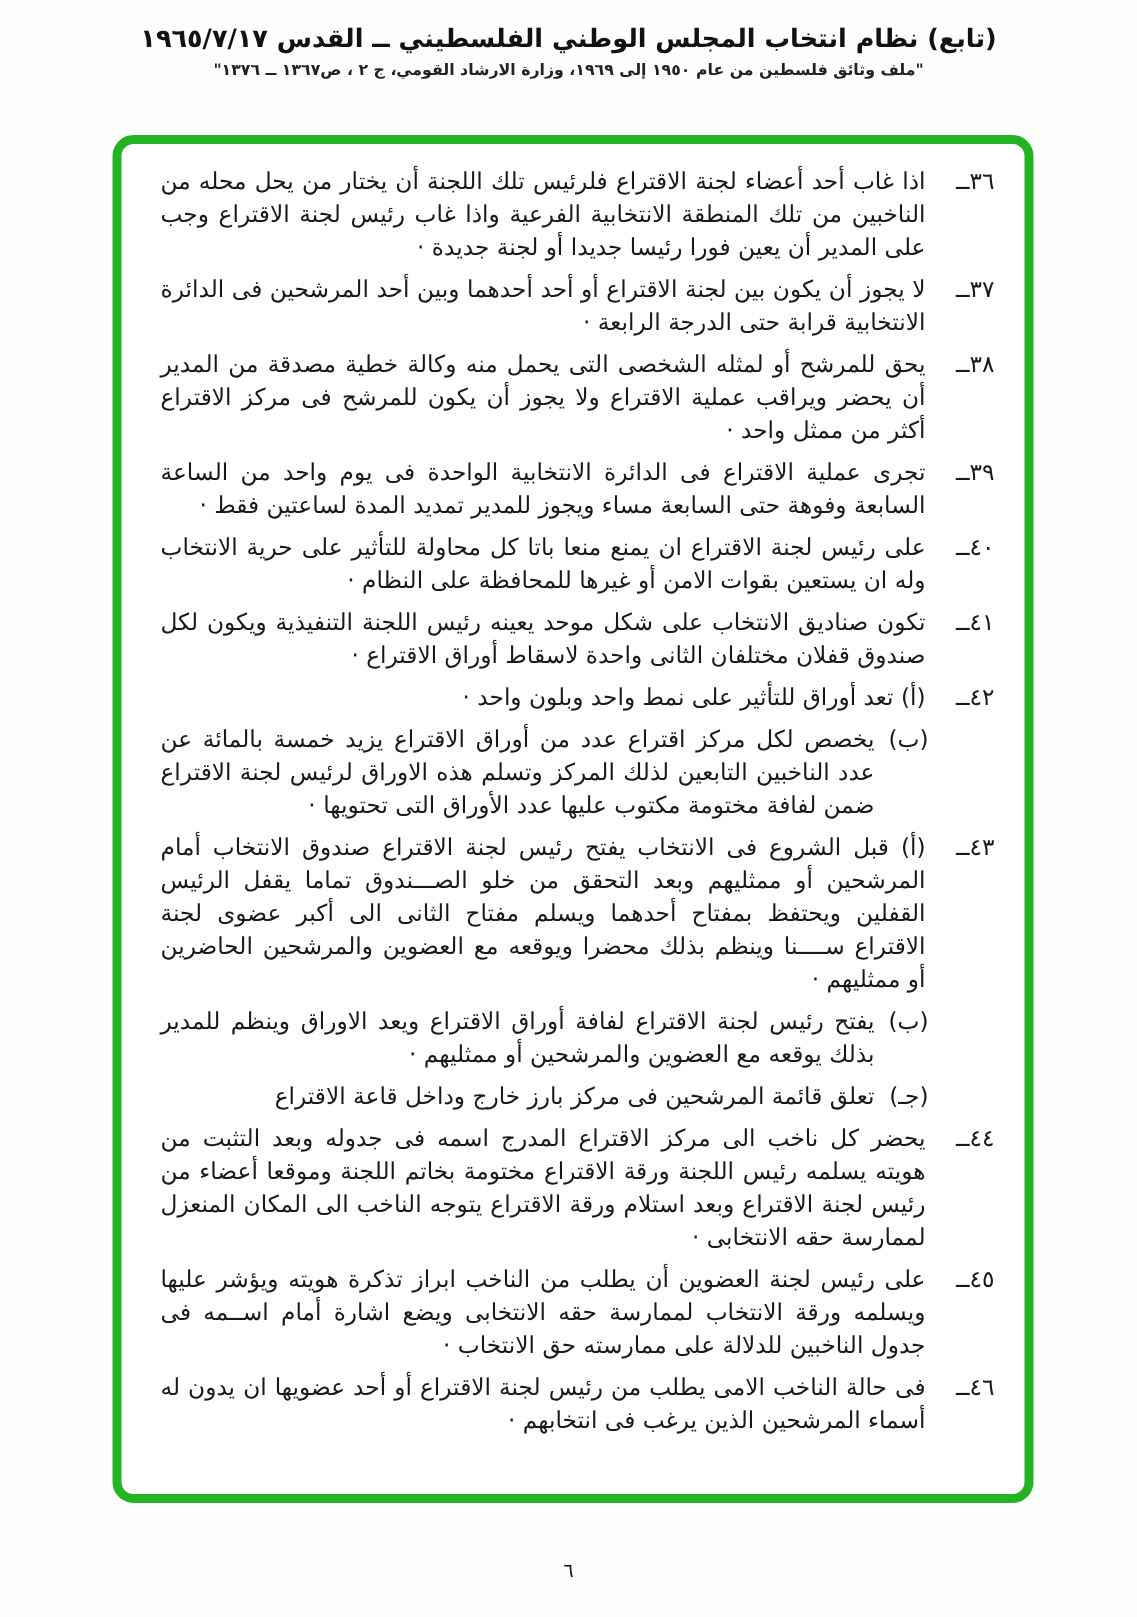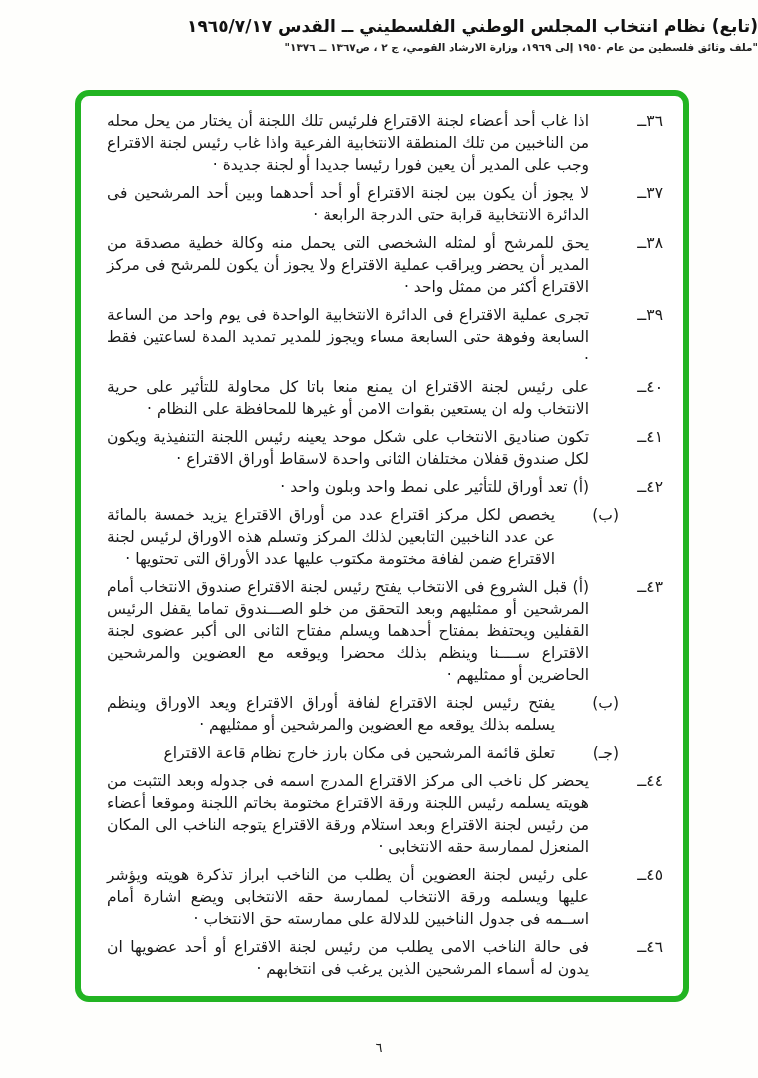--- a/index.html
+++ b/index.html
@@ -11,20 +11,21 @@
     height: 1078px;
     position: relative;
     background: #fefefc;
     font-family: "DejaVu Sans", sans-serif;
     color: #1b1b1b;
     overflow: hidden;
   }
   
   .doc-header {
     padding-top: 16px;
+    text-align: center;
     direction: rtl;
   }
   .doc-title {
     font-size: 17px;
     font-weight: bold;
     color: #121212;
     letter-spacing: 0.2px;
   }
   .doc-source {
     margin-top: 5px;
@@ -51,21 +52,20 @@
     display: flex;
     align-items: flex-start;
     font-size: 15.5px;
     line-height: 22px;
     margin-bottom: 6px;
     color: #191919;
   }
   .para .num {
     flex: 0 0 46px;
     white-space: nowrap;
-    padding-left: 28px;
   }
   .para .txt {
     flex: 1 1 auto;
     text-align: justify;
   }
   .para.sub {
     margin-right: 44px;
   }
   .para.sub .num {
     flex: 0 0 36px;
@@ -131,26 +131,26 @@
     <span class="txt">يخصص لكل مركز اقتراع عدد من أوراق الاقتراع يزيد خمسة بالمائة عن عدد الناخبين التابعين لذلك المركز وتسلم هذه الاوراق لرئيس لجنة الاقتراع ضمن لفافة مختومة مكتوب عليها عدد الأوراق التى تحتويها ·</span>
   </div>
 
   <div class="para">
     <span class="num">٤٣ــ</span>
     <span class="txt">(أ) قبل الشروع فى الانتخاب يفتح رئيس لجنة الاقتراع صندوق الانتخاب أمام المرشحين أو ممثليهم وبعد التحقق من خلو الصـــندوق تماما يقفل الرئيس القفلين ويحتفظ بمفتاح أحدهما ويسلم مفتاح الثانى الى أكبر عضوى لجنة الاقتراع ســــنا وينظم بذلك محضرا ويوقعه مع العضوين والمرشحين الحاضرين أو ممثليهم ·</span>
   </div>
 
   <div class="para sub">
     <span class="num">(ب)</span>
-    <span class="txt">يفتح رئيس لجنة الاقتراع لفافة أوراق الاقتراع ويعد الاوراق وينظم يسلمه بذلك يوقعه مع العضوين والمرشحين أو ممثليهم ·</span>
+    <span class="txt">يفتح رئيس لجنة الاقتراع لفافة أوراق الاقتراع ويعد الاوراق وينظم للمدير بذلك يوقعه مع العضوين والمرشحين أو ممثليهم ·</span>
   </div>
 
   <div class="para sub">
     <span class="num">(جـ)</span>
-    <span class="txt">تعلق قائمة المرشحين فى مكان بارز خارج نظام قاعة الاقتراع</span>
+    <span class="txt">تعلق قائمة المرشحين فى مركز بارز خارج وداخل قاعة الاقتراع</span>
   </div>
 
   <div class="para">
     <span class="num">٤٤ــ</span>
     <span class="txt">يحضر كل ناخب الى مركز الاقتراع المدرج اسمه فى جدوله وبعد التثبت من هويته يسلمه رئيس اللجنة ورقة الاقتراع مختومة بخاتم اللجنة وموقعا أعضاء من رئيس لجنة الاقتراع وبعد استلام ورقة الاقتراع يتوجه الناخب الى المكان المنعزل لممارسة حقه الانتخابى ·</span>
   </div>
 
   <div class="para">
     <span class="num">٤٥ــ</span>
     <span class="txt">على رئيس لجنة العضوين أن يطلب من الناخب ابراز تذكرة هويته ويؤشر عليها ويسلمه ورقة الانتخاب لممارسة حقه الانتخابى ويضع اشارة أمام اســمه فى جدول الناخبين للدلالة على ممارسته حق الانتخاب ·</span>

